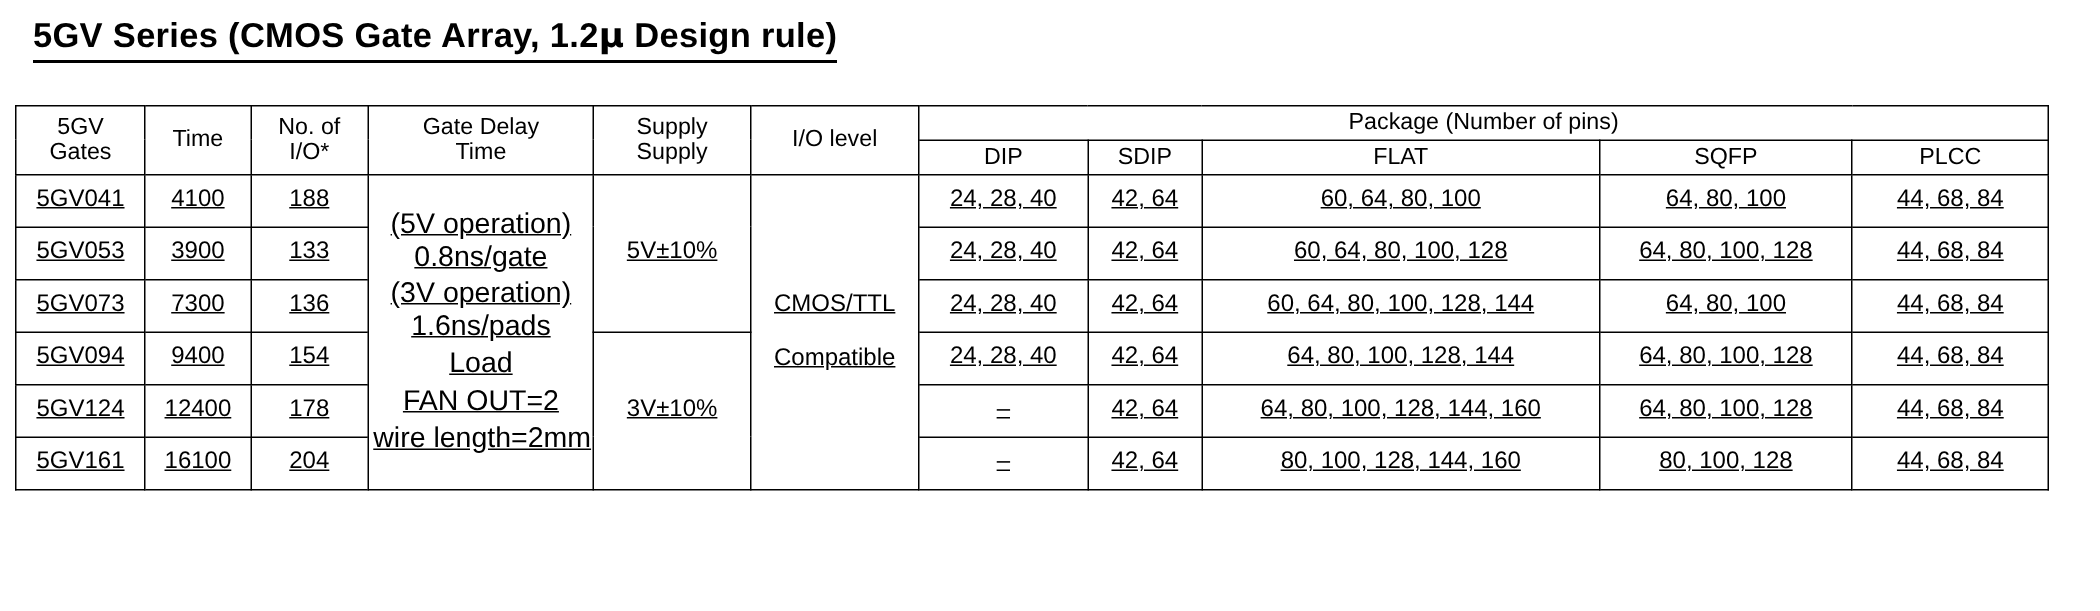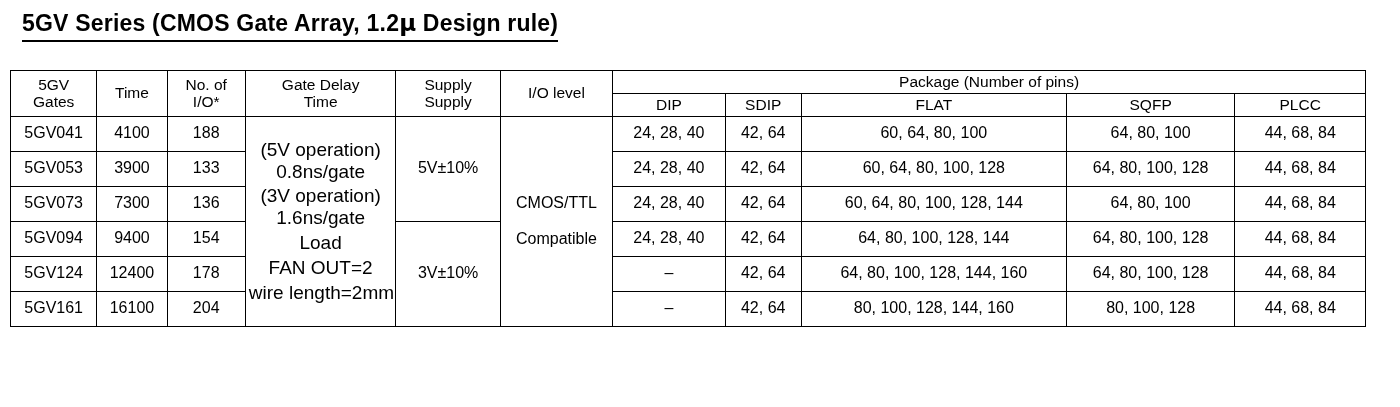--- a/index.html
+++ b/index.html
@@ -57,20 +57,21 @@
   }
   table.spec thead th {
     font-size: 15.5px;
   }
   .hdr-tall {
     height: 30px;
   }
   .row-cell {
     height: 35px;
     font-size: 16px;
+    text-decoration: underline;
   }
   .gate-delay-cell {
     font-size: 19px;
     line-height: 1.35;
     padding: 2px 2px;
   }
   .gate-delay-cell .spacer {
     display: block;
     height: 3px;
   }
@@ -158,21 +159,21 @@
     <tbody>
       <tr class="row-cell">
         <td>5GV041</td>
         <td>4100</td>
         <td>188</td>
         <td rowspan="6" class="gate-delay-cell">
           <span class="nowrap">(5V operation)</span><br>
           <span class="nowrap">0.8ns/gate</span>
           <span class="spacer"></span>
           <span class="nowrap">(3V operation)</span><br>
-          <span class="nowrap">1.6ns/gate</span>
+          <span class="nowrap">1.6ns/pads</span>
           <span class="spacer"></span>
           <span class="nowrap">Load</span>
           <span class="spacer"></span>
           <span class="nowrap">FAN OUT=2</span>
           <span class="spacer"></span>
           <span class="nowrap">wire length=2mm</span>
         </td>
         <td rowspan="3">5V±10%</td>
         <td rowspan="6">
           <span>CMOS/TTL</span><br><br>

